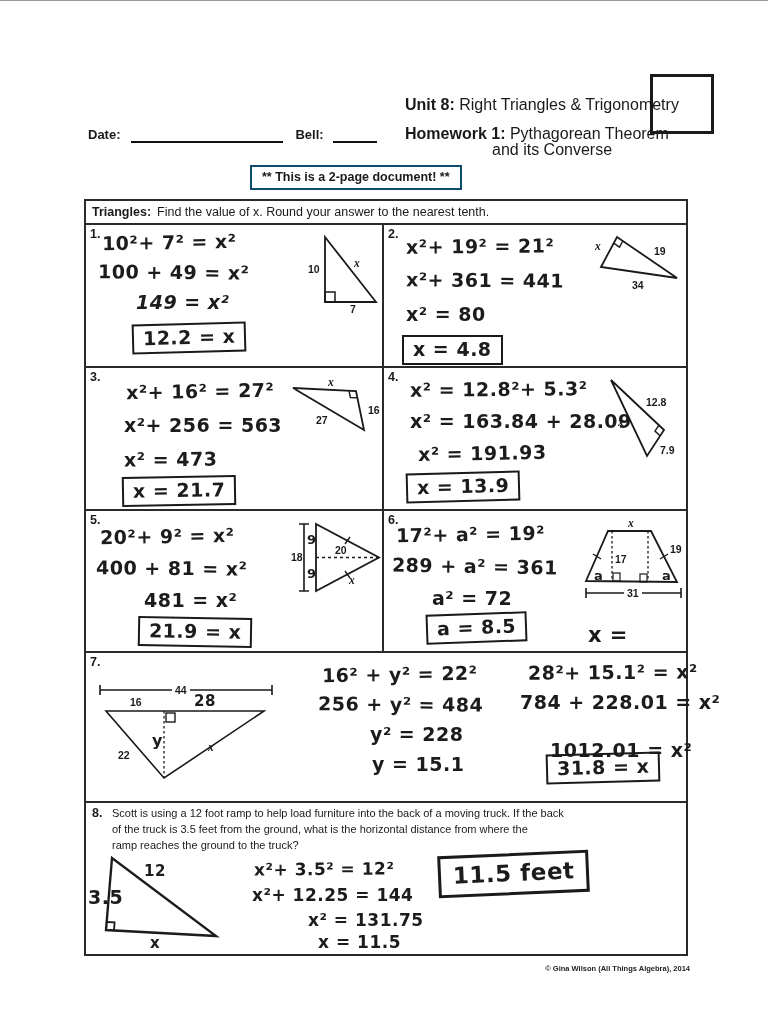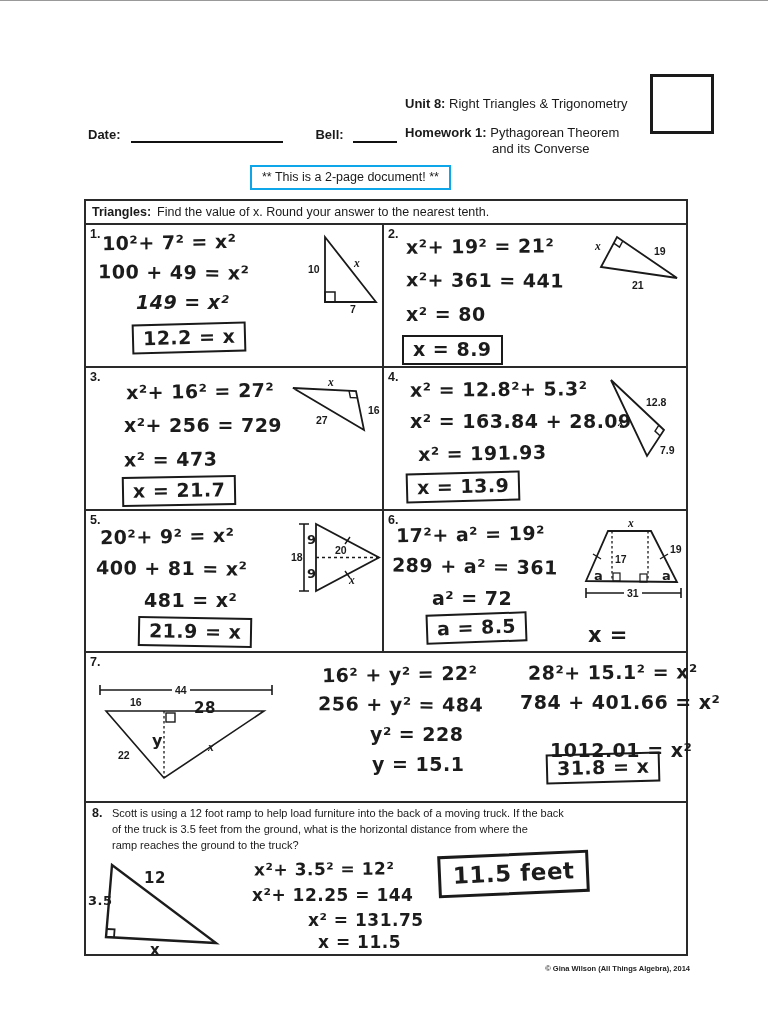--- a/index.html
+++ b/index.html
@@ -2,23 +2,23 @@
 <html><head>
 <meta charset="utf-8">
 <style>
   html,body{margin:0;padding:0;background:#e8e8e8;}
   .page{position:relative;width:768px;height:1024px;background:#ffffff;overflow:hidden;
         font-family:"Liberation Sans",sans-serif;color:#1a1a1a;border-top:1px solid #999;}
   .abs{position:absolute;}
   .b{font-weight:bold;}
   .lbl{font-weight:bold;font-size:13px;}
   .blank{display:inline-block;border-bottom:2px solid #111;height:13px;vertical-align:bottom;}
-  .hdr-txt{font-size:13px;white-space:nowrap;}
-  .banner{position:absolute;left:250px;top:164px;border:2px solid #0ea5e9;padding:3px 10px 4px;
-          font-weight:normal;font-size:12.5px;white-space:nowrap;}
+  .hdr-txt{font-size:16px;white-space:nowrap;}
+  .banner{position:absolute;left:250px;top:164px;border:2px solid #0c4a6e;padding:3px 10px 4px;
+          font-weight:bold;font-size:12.5px;white-space:nowrap;}
   .corner-box{position:absolute;left:650px;top:73px;width:58px;height:54px;border:3px solid #1a1a1a;}
   .sheet{position:absolute;left:84px;top:198px;width:604px;height:757px;border:2px solid #2a2a2a;box-sizing:border-box;}
   .row{position:relative;width:100%;box-sizing:border-box;}
   .row + .row{border-top:2px solid #2a2a2a;}
   .cl{position:absolute;left:0;top:0;bottom:0;width:298px;border-right:2px solid #2a2a2a;box-sizing:border-box;}
   .cr{position:absolute;left:298px;top:0;bottom:0;right:0;}
   .num{position:absolute;left:4px;top:2px;font-weight:bold;font-size:12.5px;}
   .dir{font-size:12.5px;padding:4px 0 0 6px;}
   .dir b{margin-right:6px;}
   .hw{font-family:"DejaVu Sans",sans-serif;font-weight:700;color:#1c1c1c;white-space:nowrap;letter-spacing:.5px;}
@@ -35,21 +35,21 @@
           font-size:7.5px;font-weight:bold;color:#222;}
 </style>
 </head>
 <body>
 
 <div class="page">
 
   <div class="abs" style="left:88px;top:124px;">
     <span class="lbl">Date:</span>
     <span class="blank" style="width:152px;margin-left:6px;"></span>
-    <span class="lbl" style="margin-left:28px;">Bell:</span>
+    <span class="lbl" style="margin-left:8px;">Bell:</span>
     <span class="blank" style="width:44px;margin-left:5px;"></span>
   </div>
   <div class="abs hdr-txt" style="left:405px;top:95px;">
     <span class="b">Unit 8:</span>
     <span>Right Triangles &amp; Trigonometry</span>
   </div>
   <div class="abs hdr-txt" style="left:405px;top:124px;">
     <span class="b">Homework 1:</span>
     <span>Pythagorean Theorem</span>
   </div>
@@ -78,38 +78,38 @@
           <span class="dlab" style="left:0px;top:32px;">10</span>
           <span class="dlab i" style="left:46px;top:26px;">x</span>
           <span class="dlab" style="left:42px;top:72px;">7</span>
         </div>
       </div>
       <div class="cr">
         <div class="num">2.</div>
         <div class="wl hw" style="left:22px;top:10px;transform:rotate(-.5deg);">x²+ 19² = 21²</div>
         <div class="wl hw" style="left:22px;top:44px;transform:rotate(.5deg);">x²+ 361  = 441</div>
         <div class="wl hw" style="left:22px;top:78px;">x² = 80</div>
-        <div class="ansbox hw" style="left:18px;top:110px;">x = 8.9</div>
+        <div class="ansbox hw" style="left:18px;top:110px;">x = 4.8</div>
         <div class="dg" style="left:210px;top:8px;width:96px;height:62px;">
           <svg width="96" height="62">
             <path d="M7,34 L23,4 L83,45 Z" fill="none" stroke="#1a1a1a" stroke-width="1.8"></path>
             <path d="M19.7,10.2 L25.5,14.2 L28.8,8" fill="none" stroke="#1a1a1a" stroke-width="1.4"></path>
           </svg>
           <span class="dlab i" style="left:1px;top:7px;">x</span>
           <span class="dlab" style="left:60px;top:12px;">19</span>
-          <span class="dlab" style="left:38px;top:46px;">21</span>
+          <span class="dlab" style="left:38px;top:46px;">34</span>
         </div>
       </div>
     </div>
 
     <div class="row" style="height:143px;">
       <div class="cl">
         <div class="num">3.</div>
         <div class="wl hw" style="left:40px;top:12px;transform:rotate(-1deg);">x²+ 16² = 27²</div>
-        <div class="wl hw" style="left:38px;top:46px;">x²+ 256 = 729</div>
+        <div class="wl hw" style="left:38px;top:46px;">x²+ 256 = 563</div>
         <div class="wl hw" style="left:38px;top:80px;transform:rotate(-.5deg);">x² = 473</div>
         <div class="ansbox hw" style="left:36px;top:108px;transform:rotate(-1deg);">x = 21.7</div>
         <div class="dg" style="left:200px;top:8px;width:98px;height:62px;">
           <svg width="98" height="62">
             <path d="M7,12 L70,15 L78,54 Z" fill="none" stroke="#1a1a1a" stroke-width="1.8"></path>
             <path d="M63,14.7 L64.4,21.5 L71.4,21.9" fill="none" stroke="#1a1a1a" stroke-width="1.4"></path>
           </svg>
           <span class="dlab i" style="left:42px;top:0px;">x</span>
           <span class="dlab" style="left:82px;top:28px;">16</span>
           <span class="dlab" style="left:30px;top:38px;">27</span>
@@ -184,47 +184,47 @@
       <div class="num">7.</div>
       <div class="dg" style="left:8px;top:28px;width:188px;height:120px;">
         <svg width="188" height="120">
           <path d="M6,9 H178 M6,4 V14 M178,4 V14" stroke="#1a1a1a" stroke-width="1.6" fill="none"></path>
           <path d="M12,30 L170,30 L70,97 Z" fill="none" stroke="#1a1a1a" stroke-width="1.6"></path>
           <path d="M70,30 V97" fill="none" stroke="#1a1a1a" stroke-width="1.3" stroke-dasharray="2.5,2.5"></path>
           <rect x="72" y="32" width="9" height="9" fill="none" stroke="#1a1a1a" stroke-width="1.4"></rect>
         </svg>
         <span class="meas" style="left:78px;top:3px;">44</span>
         <span class="dlab" style="left:36px;top:15px;">16</span>
-        <span class="hwlab hw" style="left:100px;top:18px;font-size:15px;">28</span>
+        <span class="hwlab hw" style="left:100px;top:11px;font-size:15px;">28</span>
         <span class="dlab" style="left:24px;top:68px;">22</span>
         <span class="hwlab hw" style="left:58px;top:50px;font-size:16px;">y</span>
         <span class="dlab i" style="left:114px;top:60px;">x</span>
       </div>
       <div class="wl hw" style="left:236px;top:10px;transform:rotate(-1deg);">16² + y² = 22²</div>
       <div class="wl hw" style="left:232px;top:40px;transform:rotate(.5deg);">256 + y² = 484</div>
       <div class="wl hw" style="left:284px;top:70px;">y² = 228</div>
       <div class="wl hw" style="left:286px;top:100px;">y = 15.1</div>
       <div class="wl hw" style="left:442px;top:8px;transform:rotate(-.5deg);">28²+ 15.1² = x²</div>
-      <div class="wl hw" style="left:434px;top:38px;">784  + 401.66 = x²</div>
+      <div class="wl hw" style="left:434px;top:38px;">784  + 228.01 = x²</div>
       <div class="wl hw" style="left:464px;top:70px;margin-top:16px;">1012.01 = x²</div>
       <div class="ansbox hw" style="left:460px;top:100px;transform:rotate(-1.5deg);">31.8  = x</div>
     </div>
 
     <div class="row" style="height:151px;">
       <div class="num" style="left:6px;top:3px;">8.</div>
       <div class="ptext b" style="left:26px;top:4px;font-weight:normal;">Scott is using a 12 foot ramp to help load furniture into the back of a moving truck.  If the back</div>
       <div class="ptext" style="left:26px;top:20px;">of the truck is 3.5 feet from the ground, what is the horizontal distance from where the</div>
       <div class="ptext" style="left:26px;top:36px;">ramp reaches the ground to the truck?</div>
-      <div class="dg" style="left:0px;top:52px;width:155px;height:99px;">
+      <div class="dg" style="left:0px;top:45px;width:155px;height:99px;">
         <svg width="155" height="99">
           <path d="M26,10 L20,82 L130,88 Z" fill="none" stroke="#1c1c1c" stroke-width="2.4"></path>
           <path d="M20.6,74 L28.6,74.4 L28,82.4" fill="none" stroke="#1c1c1c" stroke-width="1.8"></path>
         </svg>
         <span class="hwlab hw" style="left:58px;top:14px;font-size:15px;">12</span>
-        <span class="hwlab hw" style="left:2px;top:38px;font-size:13px;">3.5</span>
+        <span class="hwlab hw" style="left:2px;top:38px;font-size:19px;">3.5</span>
         <span class="hwlab hw" style="left:64px;top:86px;font-size:15px;">x</span>
       </div>
       <div class="wl hw" style="left:168px;top:56px;font-size:17px;transform:rotate(-.5deg);">x²+ 3.5² = 12²</div>
       <div class="wl hw" style="left:166px;top:82px;font-size:17px;">x²+ 12.25 = 144</div>
       <div class="wl hw" style="left:222px;top:107px;font-size:17px;">x² = 131.75</div>
       <div class="wl hw" style="left:232px;top:129px;font-size:17px;">x = 11.5</div>
       <div class="ansbox hw" style="left:352px;top:50px;font-size:23px;border-width:3px;padding:4px 12px 6px;transform:rotate(-2.5deg);">11.5 feet</div>
     </div>
 
   </div>

